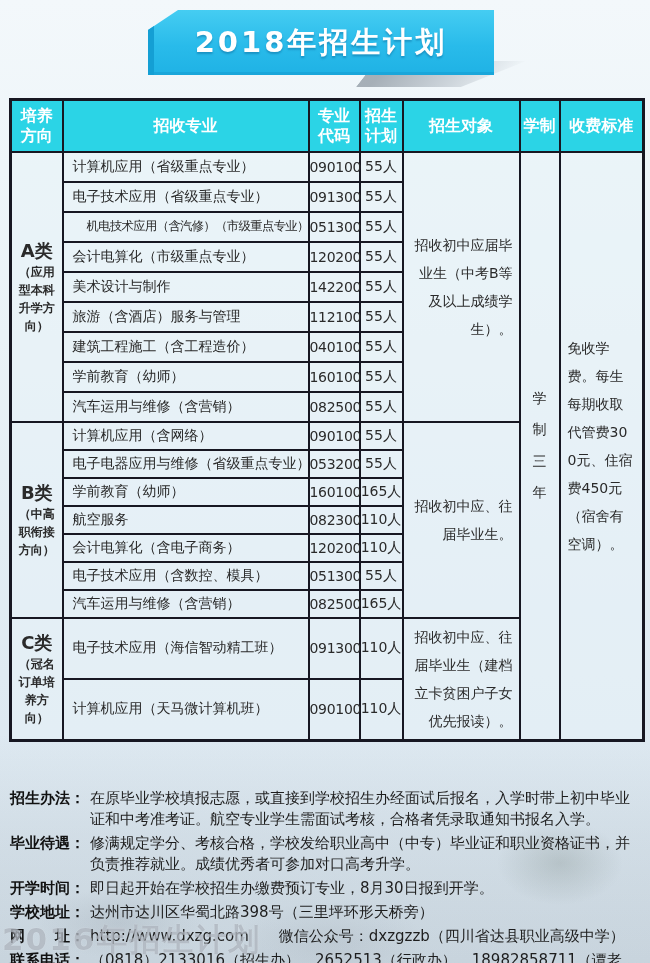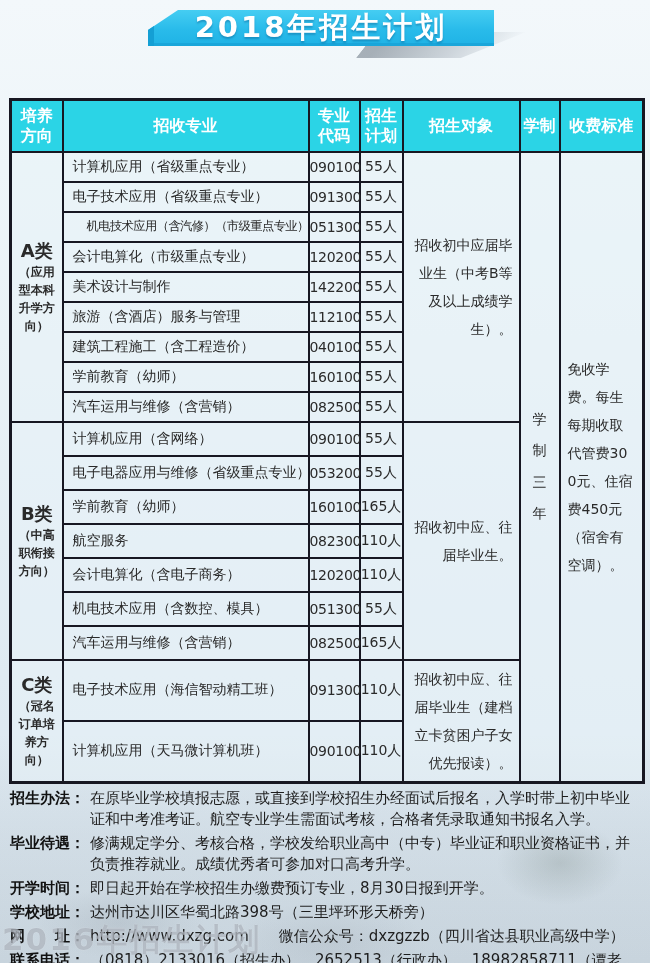--- a/index.html
+++ b/index.html
@@ -16,21 +16,21 @@
     position:absolute; left:0; bottom:0; width:650px; height:230px;
     background:
       linear-gradient(180deg, rgba(130,140,150,0) 0%, rgba(120,132,142,.10) 45%, rgba(110,122,132,.16) 100%),
       radial-gradient(90px 60px at 560px 130px, rgba(90,105,95,.22), rgba(90,105,95,0) 70%),
       radial-gradient(120px 50px at 120px 190px, rgba(120,130,140,.18), rgba(120,130,140,0) 70%),
       radial-gradient(140px 60px at 330px 210px, rgba(125,135,145,.15), rgba(125,135,145,0) 70%);
     pointer-events:none;
   }
 
   
-  .banner-wrap { position:absolute; left:148px; top:10px; width:346px; height:36px; }
+  .banner-wrap { position:absolute; left:148px; top:10px; width:346px; height:65px; }
   .banner-shadow {
     position:absolute; right:-22px; bottom:-12px; width:150px; height:26px;
     background:linear-gradient(95deg,#99a3ac 10%, #c6ced5 60%, rgba(198,206,213,0) 100%);
     transform:skewX(-38deg);
     clip-path:polygon(0 0,100% 0,70% 100%,0 100%);
     opacity:.85;
   }
   .banner {
     position:absolute; inset:0;
     background:linear-gradient(180deg,#45cdf2 0%, #29bbea 55%, #1fb2e5 100%);
@@ -53,21 +53,21 @@
   .plan-table { border-width:3px; }
   .plan-table th {
     background:#2bd4e6; color:#fff; font-weight:bold; font-size:16px;
     height:52px; line-height:1.25; padding:2px 1px; text-align:center;
   }
   .plan-table td { font-size:14px; color:#2a2a2a; vertical-align:middle; }
   .cell-major { text-align:left; padding:1px 6px 1px 9px; white-space:nowrap; overflow:hidden; }
   .cell-code  { text-align:center; font-size:12.5px; letter-spacing:-0.3px; padding:0; }
   .cell-plan  { text-align:center; font-size:13.5px; padding:0; }
   tr.rh-a td { height:30px; }
-  tr.rh-b td { height:34px;margin-left:28px; }
+  tr.rh-b td { height:28px;margin-left:28px; }
   tr.rh-c td { height:55px; }
   tbody tr:nth-child(3) .cell-major { font-size:12.3px; letter-spacing:-0.6px;padding-left:23px; }
 
   .group-cell { text-align:center; font-weight:bold; color:#1c1c1c; padding:2px 2px; }
   .g-name { display:block; font-size:18px; letter-spacing:0; }
   .g-desc { display:block; font-size:12px; line-height:1.5; word-break:break-all; }
 
   .target-cell { text-align:right; padding:4px 6px 4px 9px; line-height:2.0; font-size:14px; word-break:break-all; }
   .sched-cell  { text-align:center; font-size:15px; line-height:2.25; word-break:break-all; padding:0 11px; font-weight:normal; }
   .fee-cell    { text-align:left; font-size:13.5px; line-height:2.0; padding:0 7px; word-break:break-all;margin-top:12px; }
@@ -197,21 +197,21 @@
       <td class="cell-major">航空服务</td>
       <td class="cell-code">082300</td>
       <td class="cell-plan">110人</td>
     </tr>
     <tr class="rh-b">
       <td class="cell-major">会计电算化（含电子商务）</td>
       <td class="cell-code">120200</td>
       <td class="cell-plan">110人</td>
     </tr>
     <tr class="rh-b">
-      <td class="cell-major">机电技术应用（含数控、模具）</td>
+      <td class="cell-major">电子技术应用（含数控、模具）</td>
       <td class="cell-code">051300</td>
       <td class="cell-plan">55人</td>
     </tr>
     <tr class="rh-b">
       <td class="cell-major">汽车运用与维修（含营销）</td>
       <td class="cell-code">082500</td>
       <td class="cell-plan">165人</td>
     </tr>
 
     <tr class="rh-c">

